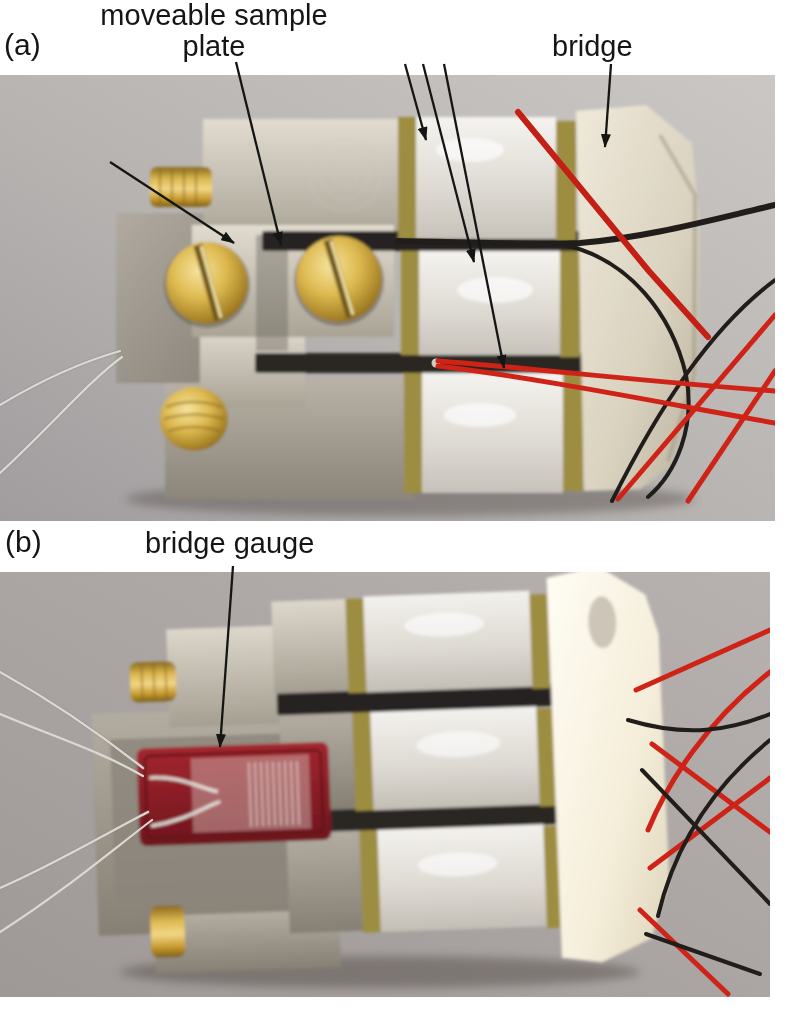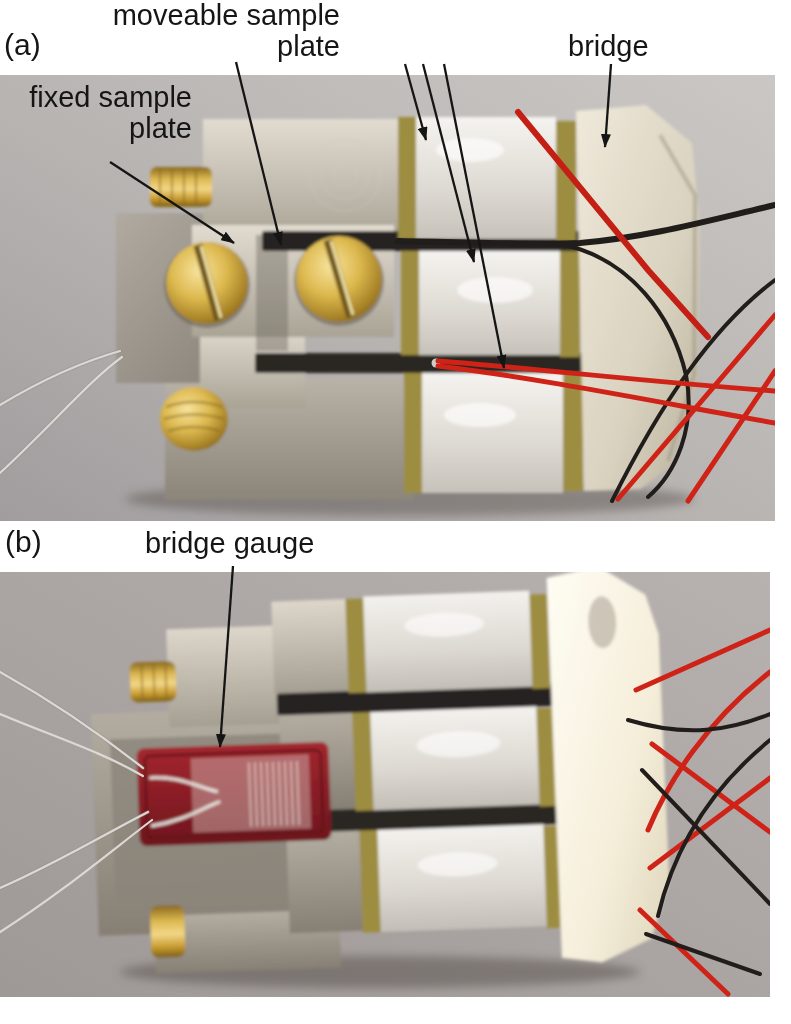--- a/index.html
+++ b/index.html
@@ -5,21 +5,21 @@
   html,body{margin:0;padding:0;background:#ffffff;}
   .stage{
     position:relative;width:791px;height:1024px;background:#ffffff;
     font-family:"Liberation Sans", sans-serif;color:#151515;overflow:hidden;
   }
   .photo{position:absolute;left:0;display:block;}
   .lbl{
     position:absolute;font-size:29px;line-height:31px;color:#151515;
     letter-spacing:0px;white-space:nowrap;
   }
-  .lbl.wrap{white-space:normal;text-align:right;}
+  .lbl.wrap{white-space:normal;text-align:center;}
   .overlay{position:absolute;left:0;top:0;width:791px;height:1024px;pointer-events:none;}
 </style>
 </head>
 <body>
 
 <div class="stage">
 
   <svg class="photo" style="top:75px" width="775" height="446" viewBox="0 0 775 446">
     <defs>
       <linearGradient id="bgA" x1="1" y1="0" x2="0" y2="1">
@@ -281,22 +281,21 @@
       <path d="M640,338 L728,422" stroke="#cf2318" stroke-width="5"></path>
       <path d="M628,148 C688,166 730,158 770,142" stroke="#201d1b" stroke-width="4"></path>
       <path d="M642,198 L770,332" stroke="#201d1b" stroke-width="4"></path>
       <path d="M770,168 C704,222 672,284 658,344" stroke="#201d1b" stroke-width="4"></path>
       <path d="M646,362 L760,402" stroke="#201d1b" stroke-width="4"></path>
     </g>
   </svg>
 
   <div class="lbl" style="left:4px;top:29px;font-size:30px">(a)</div>
   <div class="lbl wrap" style="left:88px;top:0px;width:252px">moveable sample plate</div>
-  <div class="lbl" style="left:568px;top:31px">bridge</div>
-  <div class="lbl wrap" style="left:10px;top:82px;width:182px">fixed sample plate</div>
+  <div class="lbl" style="left:552px;top:31px">bridge</div>
   <div class="lbl" style="left:5px;top:526px;font-size:30px">(b)</div>
   <div class="lbl" style="left:145px;top:528px">bridge gauge</div>
 
   <svg class="overlay" viewBox="0 0 791 1024">
     <defs>
       <marker id="ah" markerWidth="14" markerHeight="10" refX="13" refY="5" orient="auto" markerUnits="userSpaceOnUse">
         <path d="M0,0 L14,5 L0,10 Z" fill="#151515"></path>
       </marker>
     </defs>
     <g stroke="#151515" stroke-width="2.3" fill="none">

